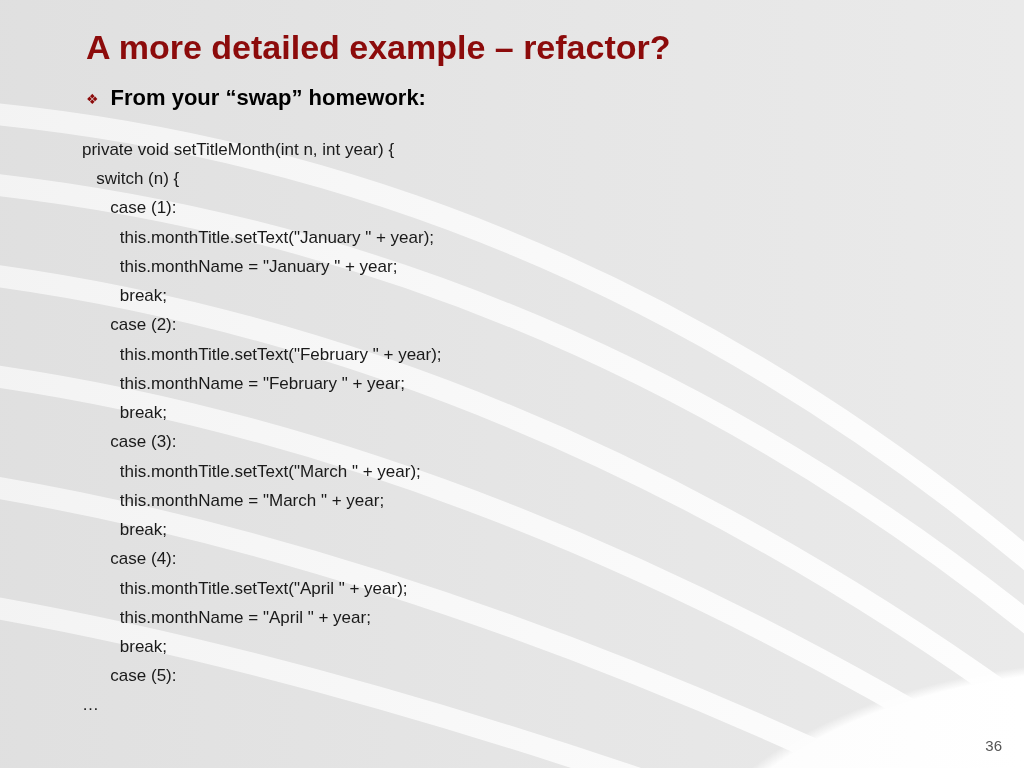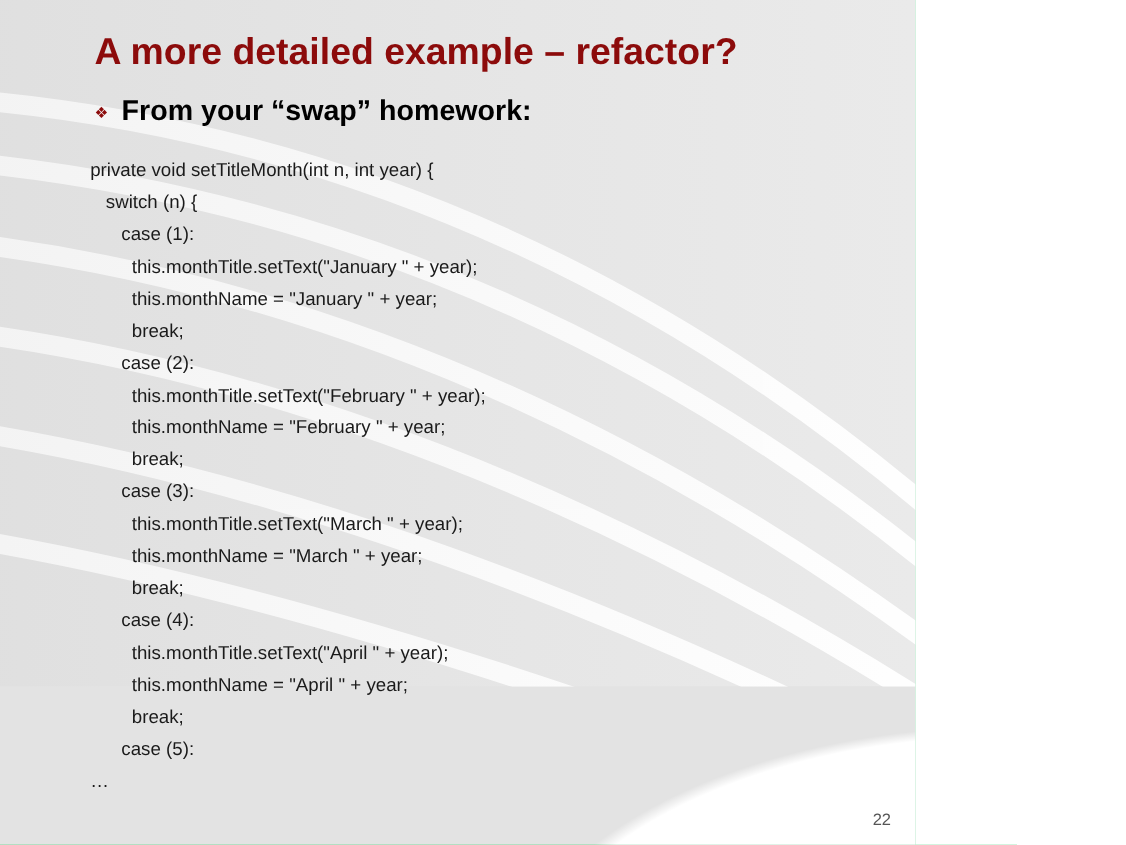--- a/index.html
+++ b/index.html
@@ -5,23 +5,23 @@
   html, body {
     margin: 0;
     padding: 0;
     width: 1024px;
     height: 768px;
     font-family: Arial, Helvetica, sans-serif;
     overflow: hidden;
   }
   .slide {
     position: relative;
-    width: 832px;
+    width: 1024px;
     height: 768px;
-    background: #22c55e;
+    background: #bef264;
   }
   
   .bg {
     position: absolute;
     inset: 0;
     background:
       radial-gradient(ellipse 1600px 900px at 110% 120%, rgba(255,255,255,1) 0 28%, rgba(0,0,0,0) 29%),
       linear-gradient(#e3e3e3, #e3e3e3);
     z-index: 0;
   }
@@ -52,21 +52,21 @@
   .diamond {
     color: #8c0b0b;
     font-size: 14px;
     line-height: 1;
     display: inline-block;
     transform: translateY(1px);
   }
   .subtitle {
     color: #000;
     font-weight: bold;
-    font-size: 26px;
+    font-size: 22px;
   }
   .code {
     font-family: Arial, Helvetica, sans-serif; 
     font-weight: normal;
     font-size: 17px;
     line-height: 1.72;
     color: #1a1a1a;
     white-space: pre;
     margin-left: -4px;
   }
@@ -126,14 +126,14 @@
         this.monthName = "March " + year;
         break;
       case (4):
         this.monthTitle.setText("April " + year);
         this.monthName = "April " + year;
         break;
       case (5):
 …</div>
   </div>
 
-  <div class="pagenum">22</div>
+  <div class="pagenum">36</div>
 </div>
 
 </body></html>

